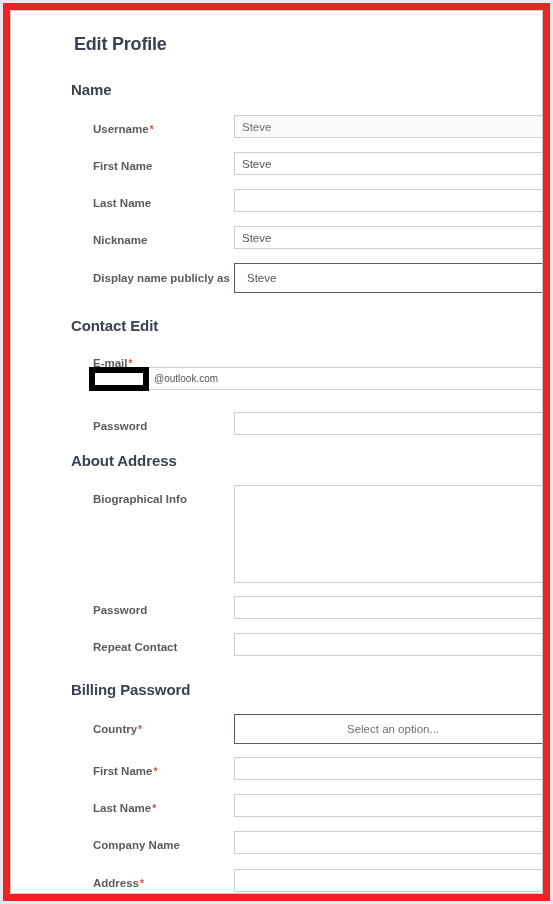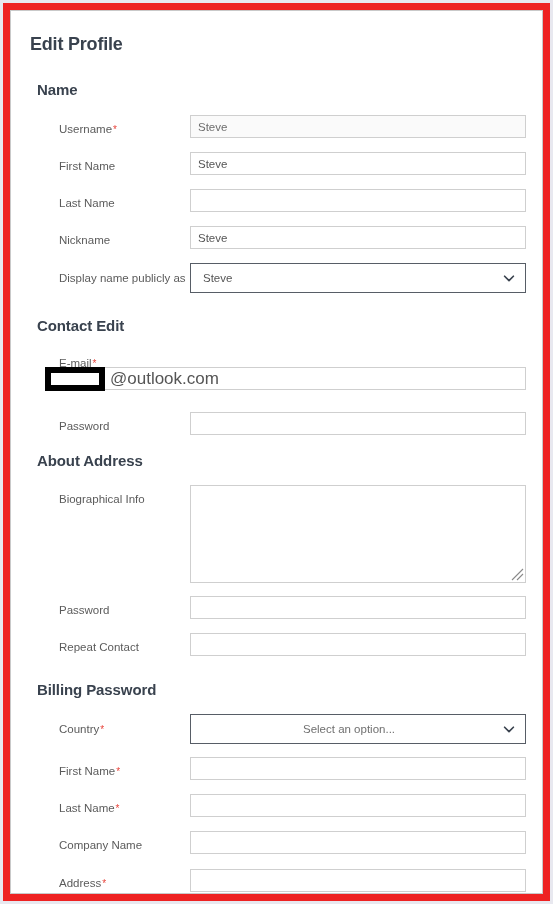--- a/index.html
+++ b/index.html
@@ -20,53 +20,55 @@
     background: #ffffff;
   }
 
   #card {
     position: absolute;
     left: 10px; top: 10px;
     width: 533px; height: 884px;
     background: #ffffff;
     border: 1px solid #c9c9c9;
     overflow: hidden;
+    padding-left: 44px;
   }
 
   #card-inner {
     position: relative;
     width: 100%;
     height: 100%;
     padding: 0;
   }
 
   .page-title {
     position: absolute;
     left: 19px; top: 23px;
     font-size: 18px;
     font-weight: bold;
     color: #39424e;
     letter-spacing: -0.2px;
   }
 
   .section-heading {
     position: absolute;
-    left: 26px;
+    left: 16px;
     font-size: 15px;
     font-weight: bold;
     color: #39424e;
     letter-spacing: -0.1px;
   }
 
   .field-label {
     position: absolute;
-    left: 48px;
+    left: 38px;
     font-size: 11.5px;
     color: #5b5b5b;
     white-space: nowrap;
+    font-weight: bold;
   }
 
   .req {
     color: #e8453c;
     font-size: 10px;
     vertical-align: top;
     position: relative;
     top: 1px;
     margin-left: 1px;
   }
@@ -149,21 +151,21 @@
     width: 60px;
     height: 24px;
     background: #ffffff;
     border: 6px solid #000000;
     z-index: 5;
   }
   .email-text {
     position: absolute;
     left: 99px;
     top: 361px;
-    font-size: 17px;
+    font-size: 10px;
     color: #555555;
     line-height: 14px;
     z-index: 4;
   }
 </style>
 </head>
 <body>
 
 <div id="red-frame"></div>
 

